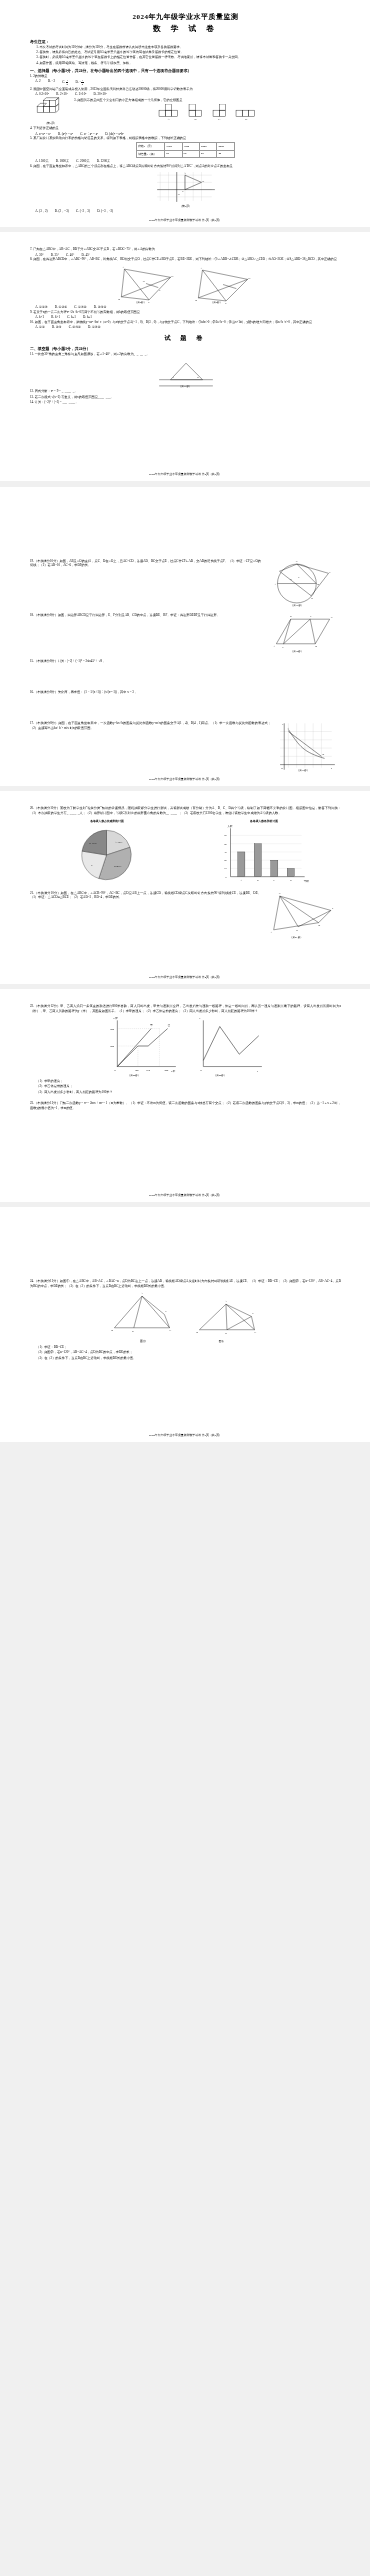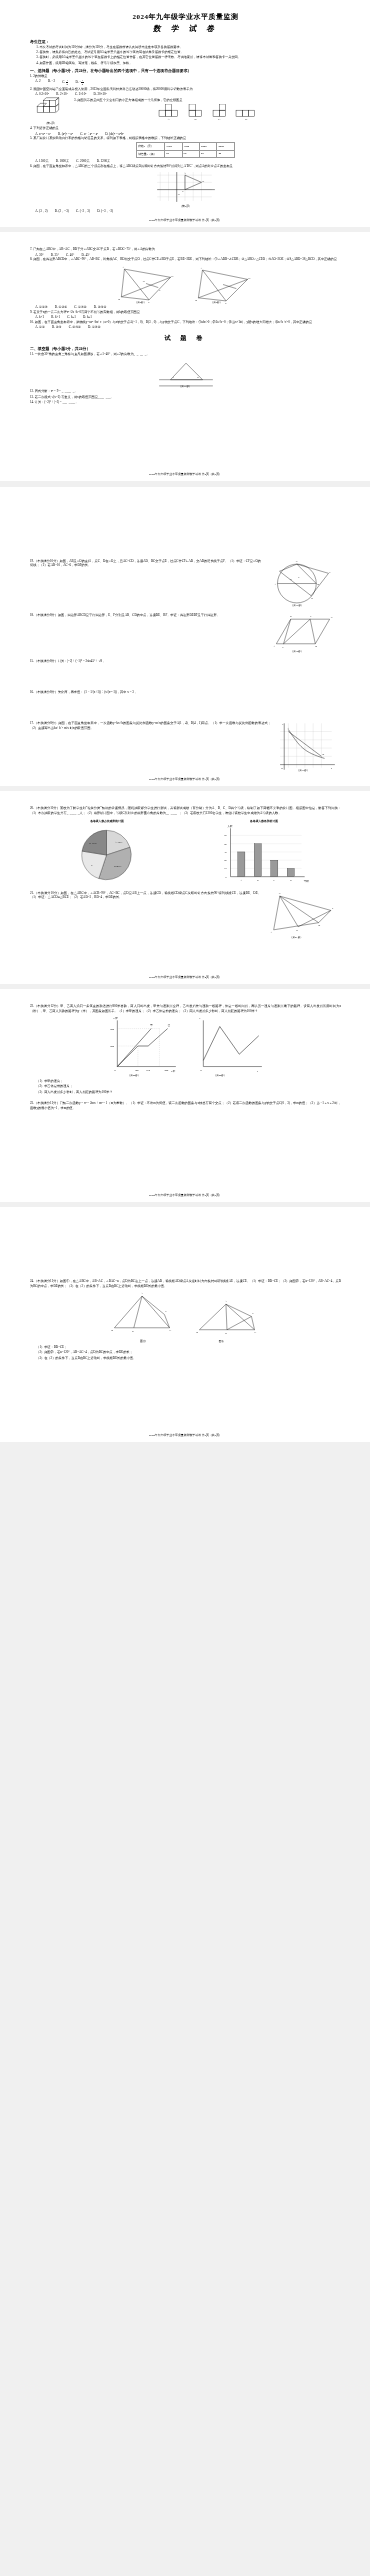--- a/index.html
+++ b/index.html
@@ -23,21 +23,20 @@
     font-weight:bold;
     letter-spacing:0.5px;
     margin:3.1px 0 2.1px 0;
   }
   .doc-sub{
     text-align:center;
     font-size:7.7px;
     font-weight:bold;
     letter-spacing:4.1px;
     margin:1px 0 4.1px 0;
-    font-style:italic;
   }
   .sec-head{
     font-size:3.9px;
     font-weight:bold;
     margin:2.1px 0 1px 0;
   }
   p, .t{
     font-size:3.2px;
     line-height:1.52;
     margin:0.6px 0;

